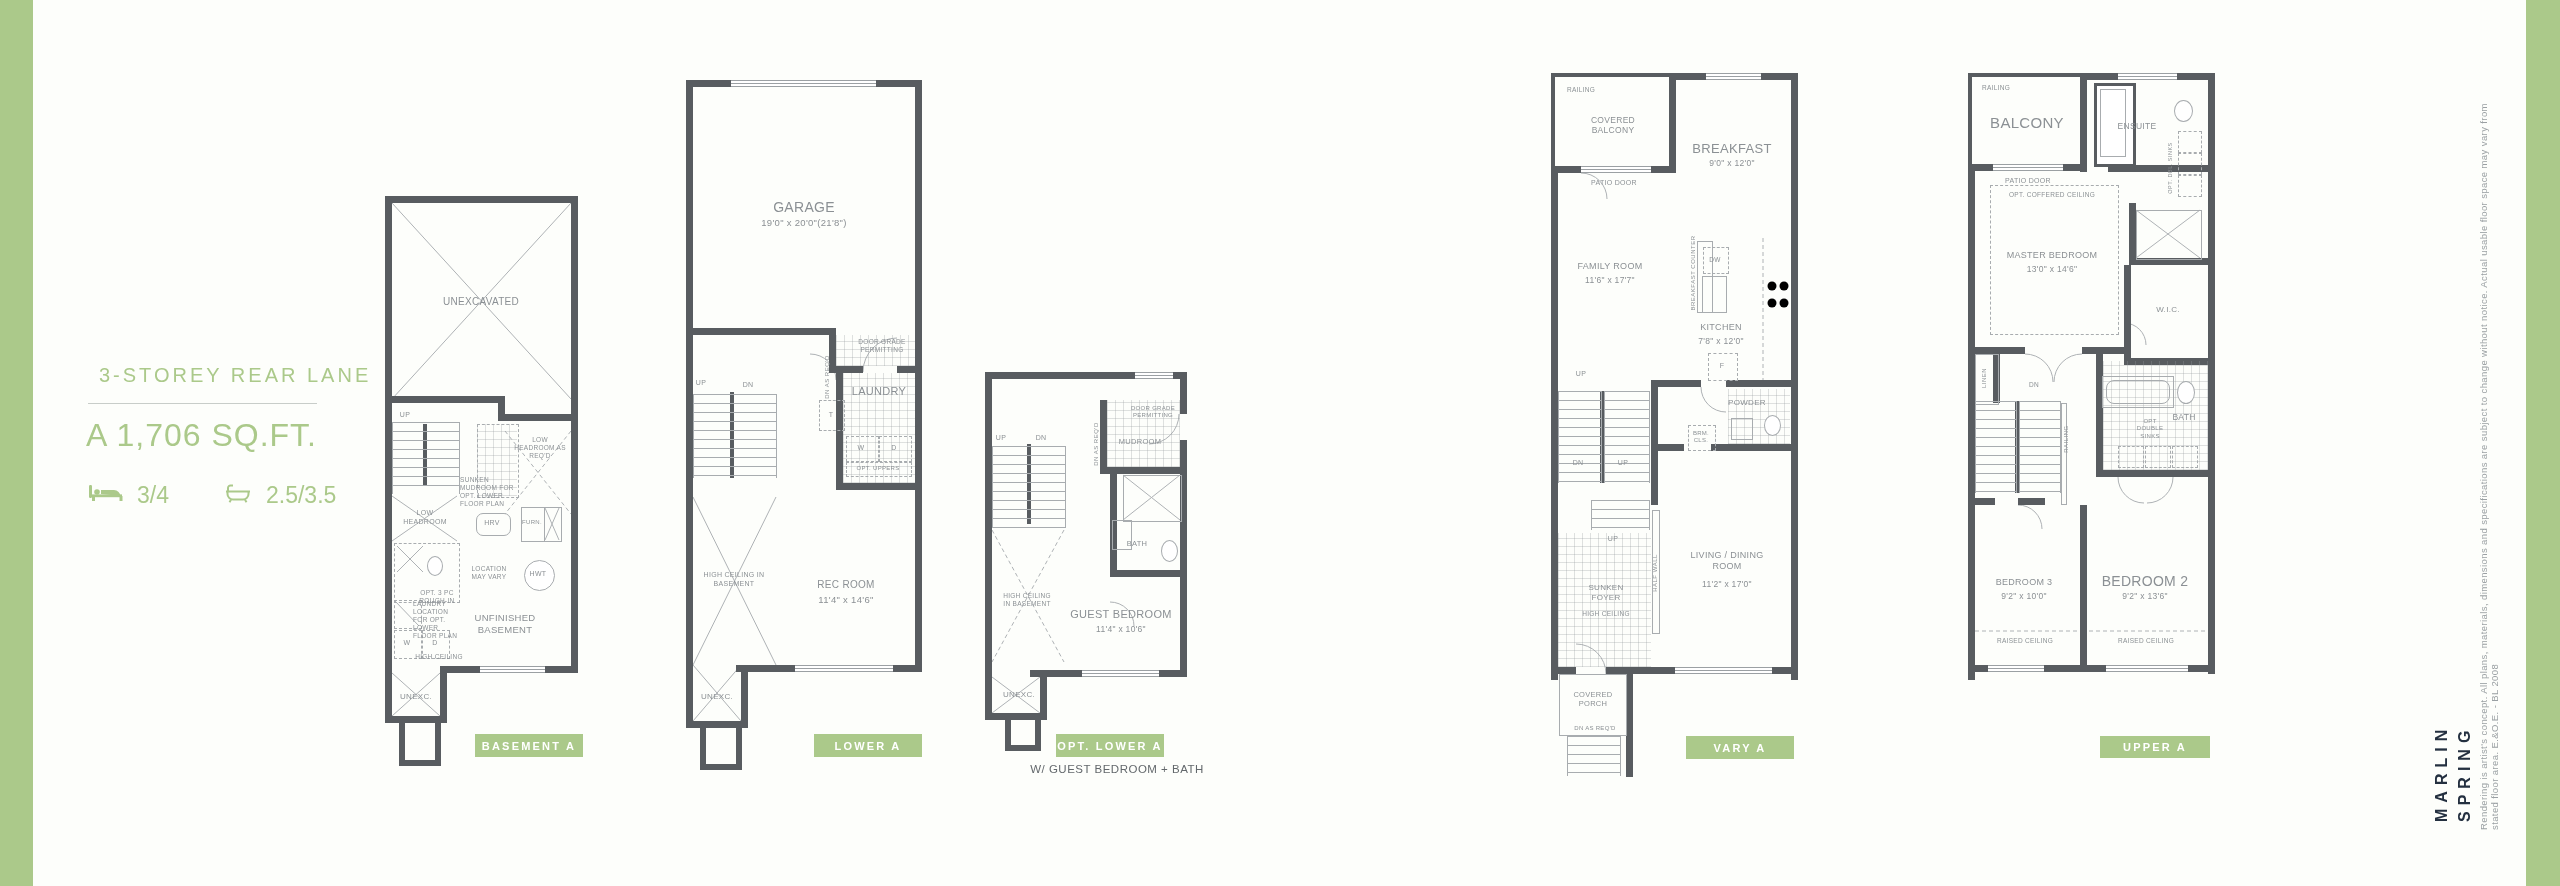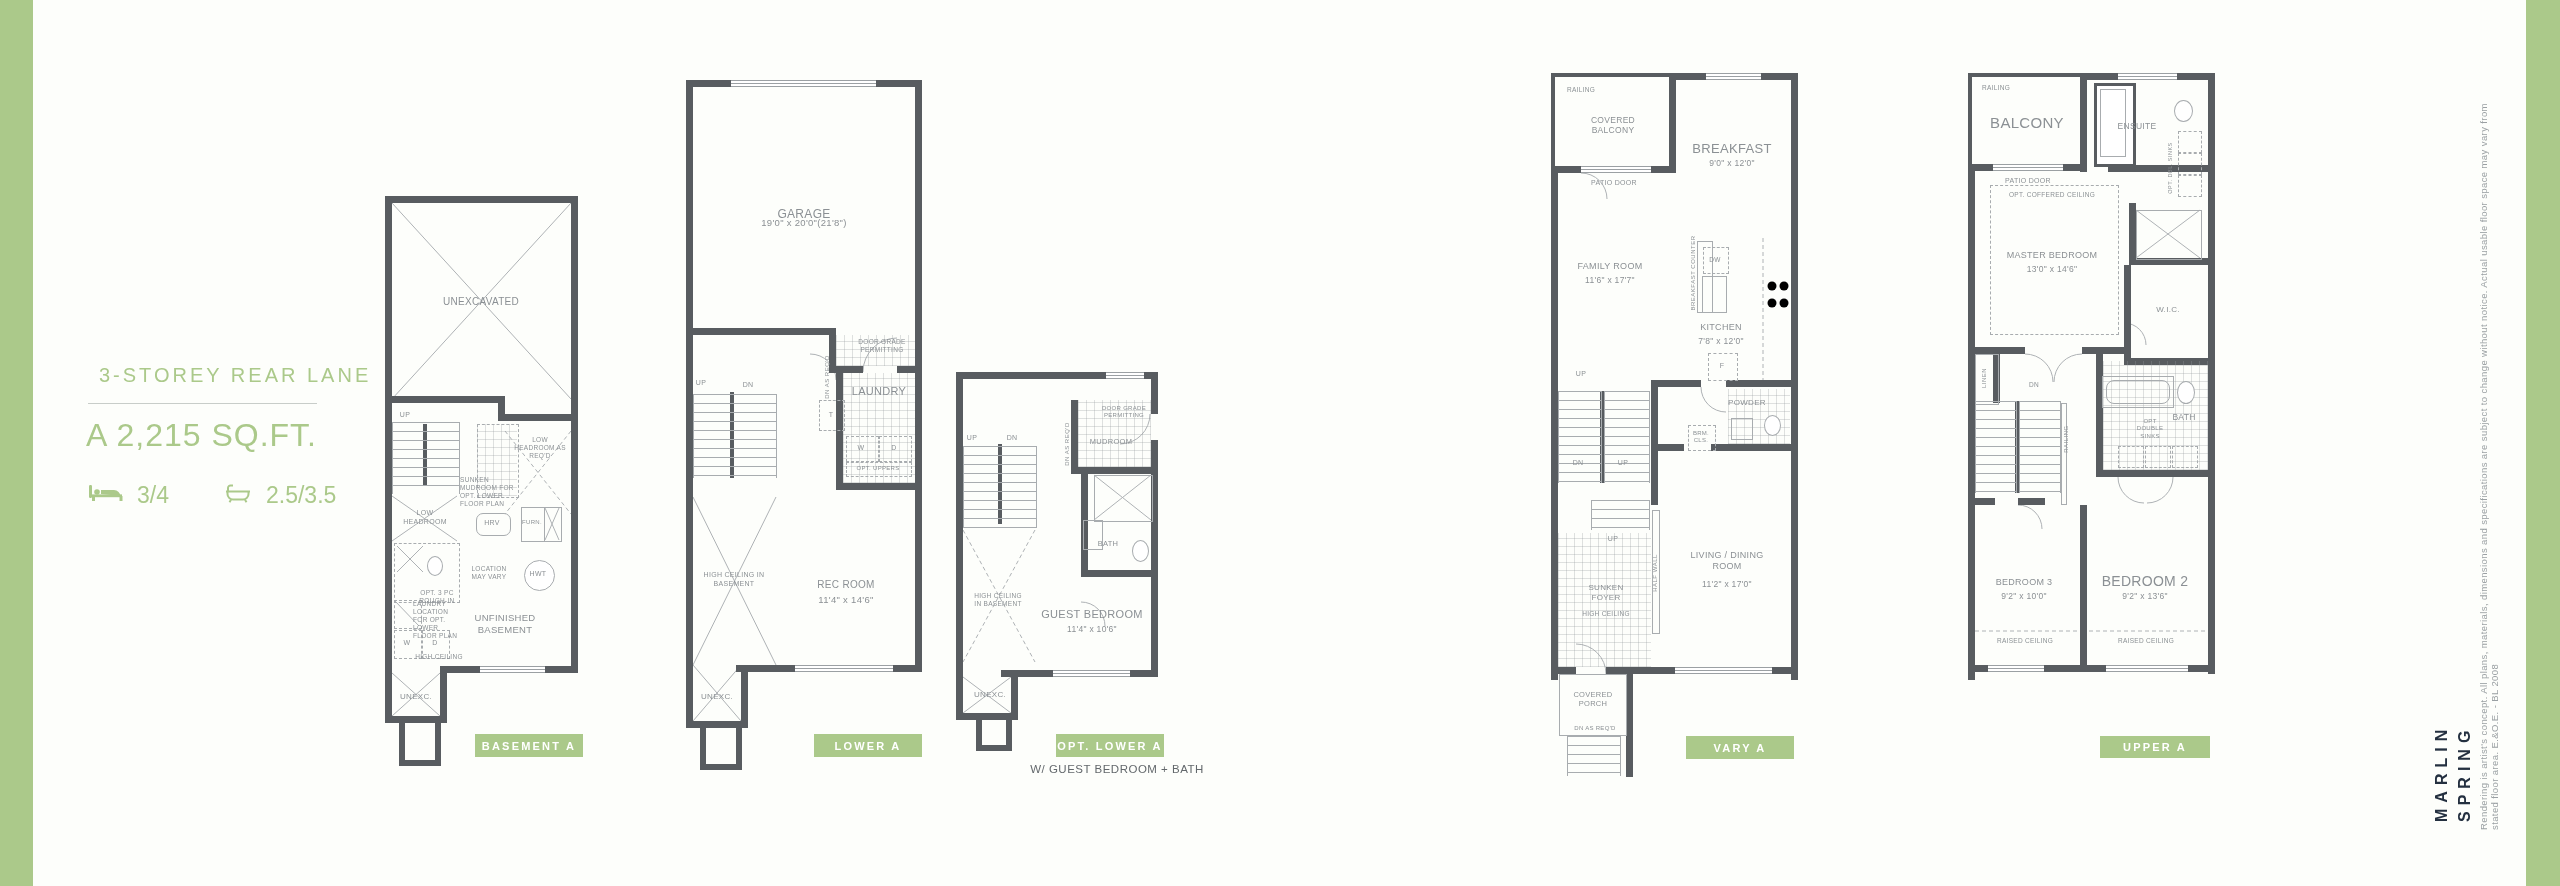--- a/index.html
+++ b/index.html
@@ -48,21 +48,21 @@
 </head>
 <body>
 
 <div id="canvas">
 
   <div class="bar" style="left:0;width:33px"></div>
   <div class="bar" style="left:2526px;width:34px"></div>
 
   <div class="title-sub">3-STOREY REAR LANE</div>
   <div class="title-rule"></div>
-  <div class="title-area">A 2,215 SQ.FT.</div>
+  <div class="title-area">A 1,706 SQ.FT.</div>
   <div class="feat">
     <span>
       <svg width="36" height="21" viewBox="0 0 36 21" fill="#ABC98A">
         <rect x="1" y="3" width="3" height="13" rx="1.2"></rect>
         <circle cx="9" cy="10" r="2.8"></circle>
         <path d="M13,12 v-4 h13 a6.5,6.5 0 0 1 6.5,6.5 v-0.5 z"></path>
         <rect x="4" y="12.4" width="30" height="2.8"></rect>
         <rect x="31.5" y="14" width="3" height="5"></rect>
         <rect x="4" y="14" width="3" height="5"></rect>
       </svg>
@@ -168,39 +168,39 @@
     <i style="left:44px;top:312px;width:4px;height:86px"></i>
     <b class="win" style="left:45px;top:0;width:145px;height:7px"></b>
     <b class="win" style="left:109px;top:585px;width:98px;height:7px"></b>
     <b class="st" style="left:7px;top:314px;width:82px;height:84px"></b>
     <b class="tile" style="left:150px;top:255px;width:79px;height:31px"></b>
     <b class="tile" style="left:157px;top:293px;width:72px;height:110px"></b>
     <b class="dash" style="left:133px;top:320px;width:24px;height:29px"></b>
     <b class="dash" style="left:160px;top:356px;width:31px;height:24px"></b>
     <b class="dash" style="left:193px;top:356px;width:31px;height:24px"></b>
     <b class="dash" style="left:160px;top:382px;width:64px;height:13px"></b>
-    <b class="lbl nw" style="left:118px;top:134px;font-size:12px">GARAGE</b>
+    <b class="lbl nw" style="left:118px;top:128px;font-size:14px">GARAGE</b>
     <b class="lbl nw" style="left:118px;top:143px;font-size:9.5px">19'0" x 20'0"(21'8")</b>
     <b class="lbl" style="left:196px;top:266px;width:58px;font-size:6.5px">DOOR GRADE PERMITTING</b>
     <b class="lbl nw" style="left:15px;top:303px;font-size:7px">UP</b>
     <b class="lbl nw" style="left:62px;top:305px;font-size:7px">DN</b>
     <b class="vlbl" style="left:141px;top:297px;font-size:6px">DN AS REQ'D</b>
     <b class="lbl nw" style="left:145px;top:335px;font-size:7px">T</b>
     <b class="lbl nw" style="left:193px;top:312px;font-size:11px">LAUNDRY</b>
     <b class="lbl nw" style="left:175px;top:368px;font-size:7px">W</b>
     <b class="lbl nw" style="left:208px;top:368px;font-size:7px">D</b>
     <b class="lbl nw" style="left:192px;top:389px;font-size:6px">OPT. UPPERS</b>
     <b class="lbl" style="left:48px;top:500px;width:64px;font-size:7px">HIGH CEILING IN BASEMENT</b>
     <b class="lbl nw" style="left:160px;top:505px;font-size:10px">REC ROOM</b>
     <b class="lbl nw" style="left:160px;top:520px;font-size:9.5px">11'4" x 14'6"</b>
     <b class="lbl nw" style="left:31px;top:617px;font-size:8px">UNEXC.</b>
   </div>
   <div class="btn" style="left:814px;top:734px;width:108px;height:23px">LOWER A</div>
 
-  <div class="p" id="plan-optlower" style="left:956px;top:372px;width:242px;height:385px">
+  <div class="p" id="plan-optlower" style="left:985px;top:372px;width:242px;height:385px">
     <svg class="ov" width="202" height="385">
       <line x1="138" y1="103" x2="195" y2="148"></line>
         <line x1="195" y1="103" x2="138" y2="148"></line>
       <line class="xd" x1="7" y1="158" x2="79" y2="290"></line>
         <line class="xd" x1="79" y1="158" x2="7" y2="290"></line>
       <line x1="7" y1="305" x2="55" y2="341"></line>
         <line x1="55" y1="305" x2="7" y2="341"></line>
       <path d="M194,42 a30,30 0 0 1 -30,30"></path>
       <path d="M125,230 a24,24 0 0 1 24,24"></path>
     </svg>

